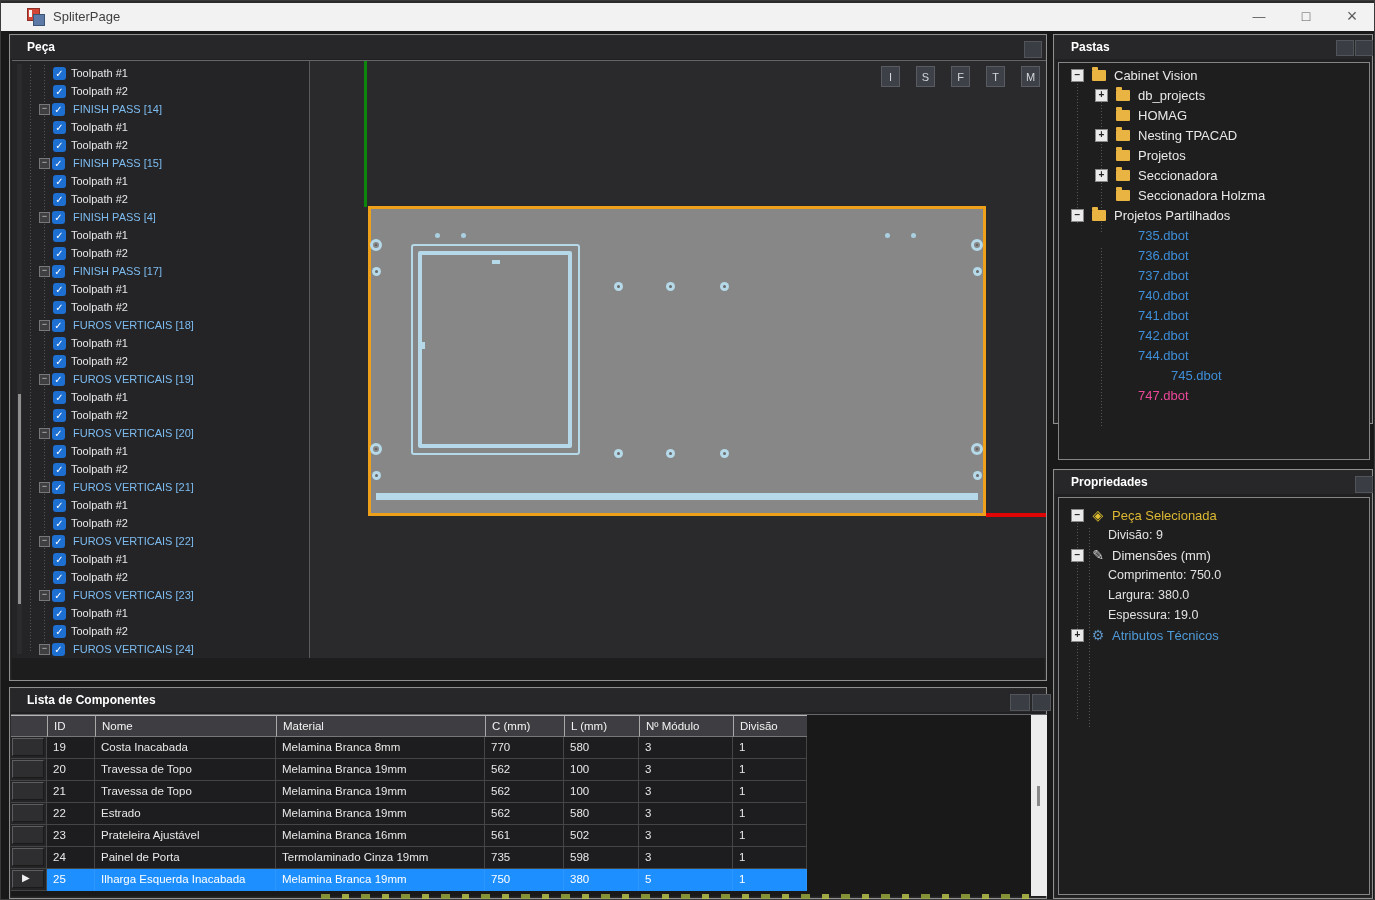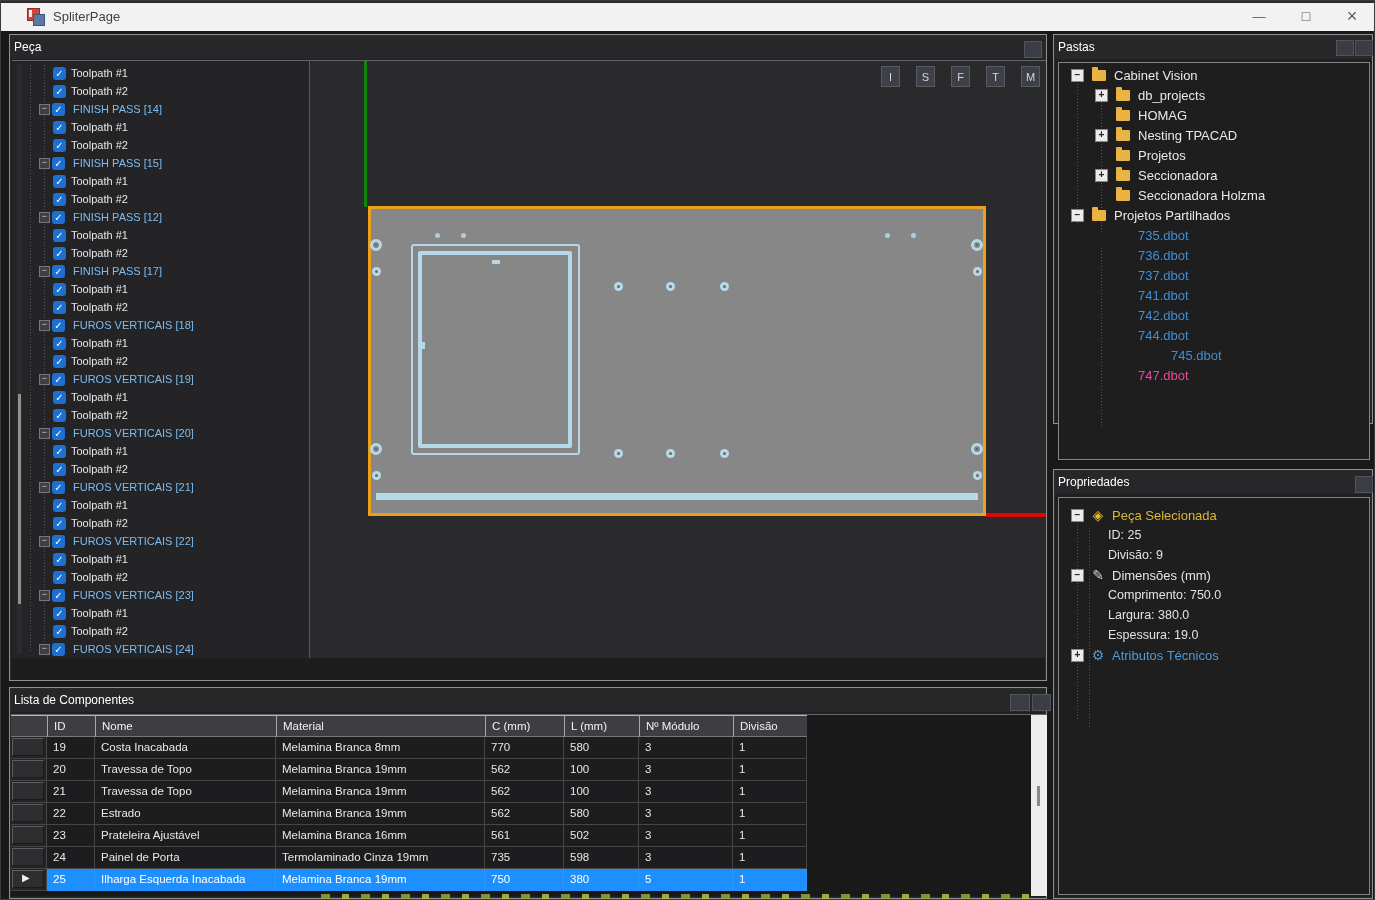--- a/index.html
+++ b/index.html
@@ -10,21 +10,21 @@
   .titlebar{position:absolute;left:0;top:2px;width:100%;height:28px;background:#f2f2f2;}
   .appicon{position:absolute;left:26px;top:5px;width:18px;height:18px;}
   .appicon .sq1{position:absolute;left:0;top:0;width:11px;height:11px;background:#d24638;border:1px solid #8c2f26;}
   .appicon .sq1 i{position:absolute;left:1px;top:1px;width:3px;height:7px;background:#f6f6f6;}
   .appicon .sq2{position:absolute;right:0;bottom:0;width:10px;height:10px;background:#5d7aa6;border:1px solid #3e5676;}
   .title-text{position:absolute;left:52px;top:0;line-height:28px;font-size:13px;color:#3f3f3f;}
   .win-btn{position:absolute;top:0;width:44px;height:28px;text-align:center;line-height:27px;color:#5a5a5a;cursor:default;}
   
   .panel{position:absolute;background:#202022;border:1px solid #8f8f8f;box-shadow:inset 0 0 0 1px #2a2a2a;box-sizing:border-box;}
   .panel-head{position:absolute;left:1px;right:1px;top:1px;height:23px;background:#27272a;color:#fff;
-              font-weight:normal;font-size:12px;line-height:23px;padding-left:3px;}
+              font-weight:bold;font-size:12px;line-height:23px;padding-left:16px;}
   .head-btn{position:absolute;width:16px;height:15px;background:#3a3e44;border:1px solid #515archive archivo5a;border:1px solid #51555a;}
   .inner-box{position:absolute;background:#1e1e1e;border:1px solid #858585;overflow:hidden;box-sizing:border-box;}
   .vdots{position:absolute;width:1px;background-image:repeating-linear-gradient(to bottom,#555 0 1px,transparent 1px 3px);}
   
   .treebg{position:absolute;left:2px;top:25px;width:297px;height:598px;background:#242427;border-top:1px solid #66666a;}
   .sbtrack{position:absolute;left:5px;top:3px;width:5px;height:590px;background:#2b2b2d;}
   .sbthumb{position:absolute;left:6px;top:333px;width:3px;height:210px;background:#909090;}
   #tree-left{position:absolute;left:14px;top:1px;width:282px;height:594px;overflow:hidden;padding-top:2px;}
   .trow{height:18px;display:flex;align-items:center;}
   .exp{width:9px;height:9px;margin-left:13px;background:#3f3f42;border:1px solid #77777c;color:#cfcfcf;
@@ -139,21 +139,21 @@
             <div class="cbx">✓</div>
             <div class="tlabel">Toolpath #1</div>
           </div>
           <div class="trow child">
             <div class="cbx">✓</div>
             <div class="tlabel">Toolpath #2</div>
           </div>
           <div class="trow parent">
             <div class="exp">−</div>
             <div class="cbx">✓</div>
-            <div class="tlabel">FINISH PASS [12]</div>
+            <div class="tlabel">FINISH PASS [4]</div>
           </div>
           <div class="trow child">
             <div class="cbx">✓</div>
             <div class="tlabel">Toolpath #1</div>
           </div>
           <div class="trow child">
             <div class="cbx">✓</div>
             <div class="tlabel">Toolpath #2</div>
           </div>
           <div class="trow parent">
@@ -532,20 +532,23 @@
         <div class="rrow">
           <div class="rlabel" style="margin-left: 79px; color: rgb(62, 142, 216);">735.dbot</div>
         </div>
         <div class="rrow">
           <div class="rlabel" style="margin-left: 79px; color: rgb(62, 142, 216);">736.dbot</div>
         </div>
         <div class="rrow">
           <div class="rlabel" style="margin-left: 79px; color: rgb(62, 142, 216);">737.dbot</div>
         </div>
         <div class="rrow">
+          <div class="rlabel" style="margin-left: 79px; color: rgb(62, 142, 216);">740.dbot</div>
+        </div>
+        <div class="rrow">
           <div class="rlabel" style="margin-left: 79px; color: rgb(62, 142, 216);">741.dbot</div>
         </div>
         <div class="rrow">
           <div class="rlabel" style="margin-left: 79px; color: rgb(62, 142, 216);">742.dbot</div>
         </div>
         <div class="rrow">
           <div class="rlabel" style="margin-left: 79px; color: rgb(62, 142, 216);">744.dbot</div>
         </div>
         <div class="rrow">
           <div class="rlabel" style="margin-left: 112px; color: rgb(62, 142, 216);">745.dbot</div>
@@ -563,23 +566,20 @@
     </div>
     <div class="inner-box" style="left:4px;top:27px;width:312px;height:398px;padding-top:7px;" id="tree-props">
       <div class="vdots" style="left:18px;top:22px;height:200px;"></div>
       <div class="vdots" style="left:30px;top:30px;height:200px;"></div>
     <div class="rrow">
           <div class="expbox" style="margin-left: 12px;">−</div>
           <div class="gicon" style="color: rgb(224, 192, 48);">◈</div>
           <div class="rlabel" style="margin-left: 6px; color: rgb(220, 184, 50);">Peça Selecionada</div>
         </div>
         <div class="rrow">
-          <div class="pchild">ID: 25</div>
-        </div>
-        <div class="rrow">
           <div class="pchild">Divisão: 9</div>
         </div>
         <div class="rrow">
           <div class="expbox" style="margin-left: 12px;">−</div>
           <div class="gicon" style="color: rgb(216, 216, 216);">✎</div>
           <div class="rlabel" style="margin-left: 6px; color: rgb(230, 230, 230);">Dimensões (mm)</div>
         </div>
         <div class="rrow">
           <div class="pchild">Comprimento: 750.0</div>
         </div>

